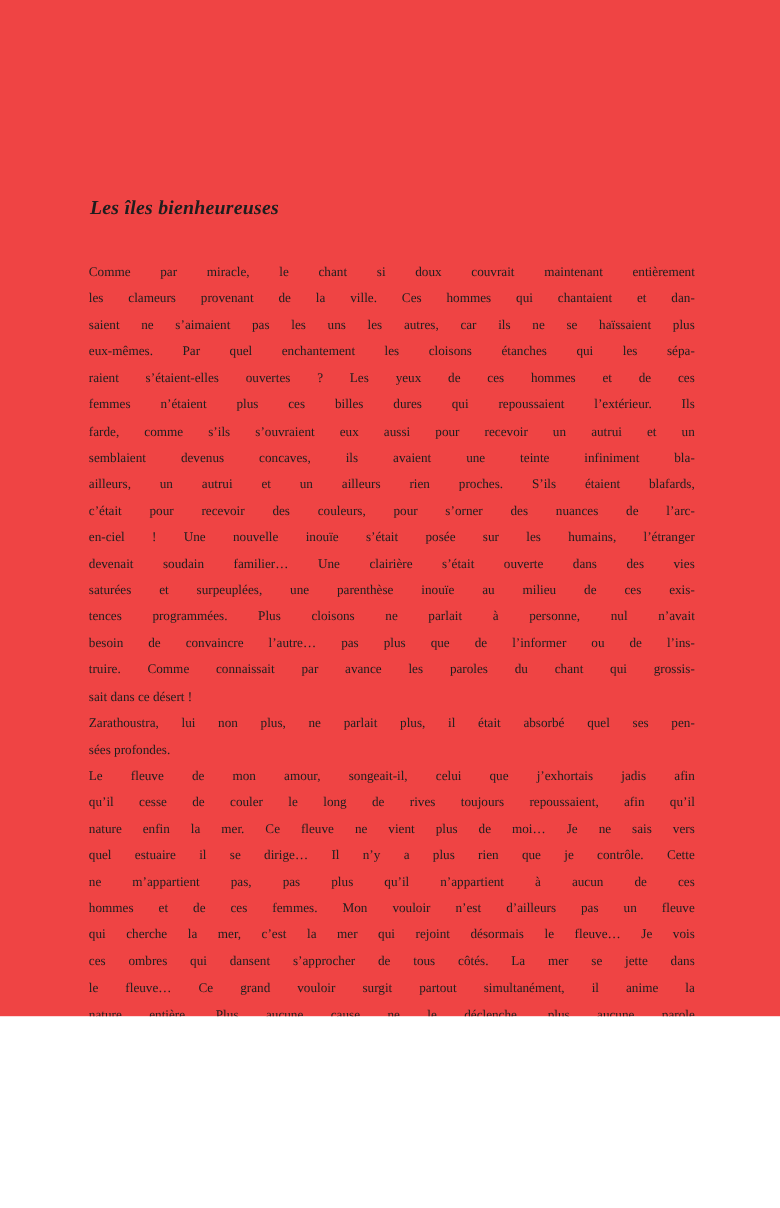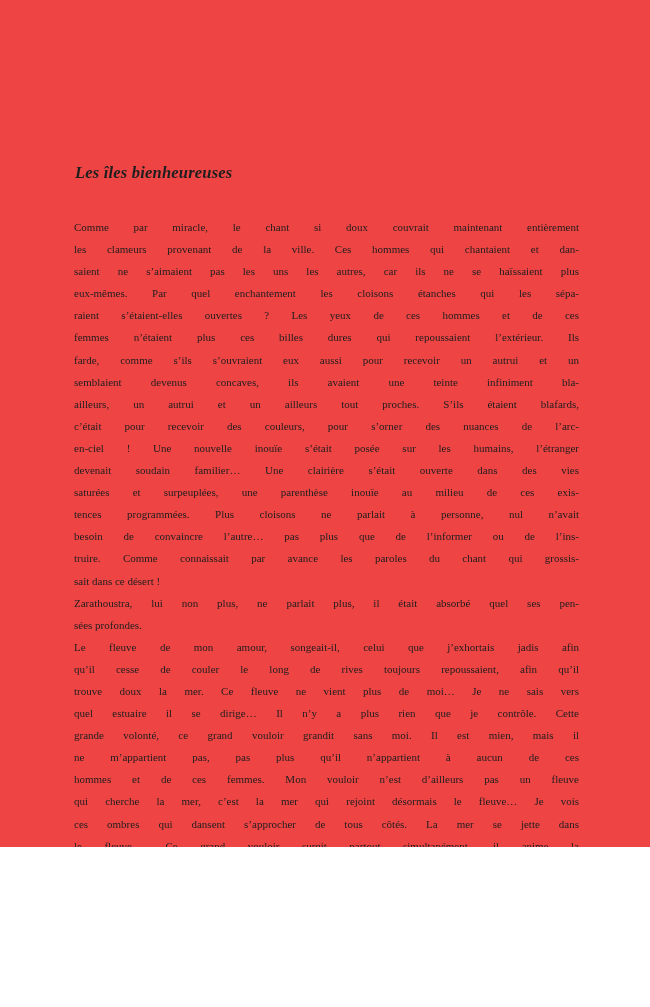--- a/index.html
+++ b/index.html
@@ -61,40 +61,39 @@
   <div class="text-block">
       <div class="paragraph">
         <div class="line">Comme par miracle, le chant si doux couvrait maintenant entièrement</div>
         <div class="line">les clameurs provenant de la ville. Ces hommes qui chantaient et dan-</div>
         <div class="line">saient ne s’aimaient pas les uns les autres, car ils ne se haïssaient plus</div>
         <div class="line">eux-mêmes. Par quel enchantement les cloisons étanches qui les sépa-</div>
         <div class="line">raient s’étaient-elles ouvertes ? Les yeux de ces hommes et de ces</div>
         <div class="line">femmes n’étaient plus ces billes dures qui repoussaient l’extérieur. Ils</div>
         <div class="line">farde, comme s’ils s’ouvraient eux aussi pour recevoir un autrui et un</div>
         <div class="line">semblaient devenus concaves, ils avaient une teinte infiniment bla-</div>
-        <div class="line">ailleurs, un autrui et un ailleurs tout proches. S’ils étaient blafards,</div>
+        <div class="line">ailleurs, un autrui et un ailleurs rien proches. S’ils étaient blafards,</div>
         <div class="line">c’était pour recevoir des couleurs, pour s’orner des nuances de l’arc-</div>
         <div class="line">en-ciel ! Une nouvelle inouïe s’était posée sur les humains, l’étranger</div>
         <div class="line">devenait soudain familier… Une clairière s’était ouverte dans des vies</div>
         <div class="line">saturées et surpeuplées, une parenthèse inouïe au milieu de ces exis-</div>
         <div class="line">tences programmées. Plus cloisons ne parlait à personne, nul n’avait</div>
         <div class="line">besoin de convaincre l’autre… pas plus que de l’informer ou de l’ins-</div>
         <div class="line">truire. Comme connaissait par avance les paroles du chant qui grossis-</div>
         <div class="line line-end">sait dans ce désert !</div>
       </div>
       <div class="paragraph">
         <div class="line">Zarathoustra, lui non plus, ne parlait plus, il était absorbé quel ses pen-</div>
         <div class="line line-end">sées profondes.</div>
       </div>
       <div class="paragraph">
         <div class="line">Le fleuve de mon amour, songeait-il, celui que j’exhortais jadis afin</div>
         <div class="line">qu’il cesse de couler le long de rives toujours repoussaient, afin qu’il</div>
-        <div class="line">trouve doux la mer. Ce fleuve ne vient plus de moi… Je ne sais vers</div>
+        <div class="line">nature enfin la mer. Ce fleuve ne vient plus de moi… Je ne sais vers</div>
         <div class="line">quel estuaire il se dirige… Il n’y a plus rien que je contrôle. Cette</div>
-        <div class="line">grande volonté, ce grand vouloir grandit sans moi. Il est mien, mais il</div>
         <div class="line">ne m’appartient pas, pas plus qu’il n’appartient à aucun de ces</div>
         <div class="line">hommes et de ces femmes. Mon vouloir n’est d’ailleurs pas un fleuve</div>
         <div class="line">qui cherche la mer, c’est la mer qui rejoint désormais le fleuve… Je vois</div>
         <div class="line">ces ombres qui dansent s’approcher de tous côtés. La mer se jette dans</div>
         <div class="line">le fleuve… Ce grand vouloir surgit partout simultanément, il anime la</div>
         <div class="line">nature entière. Plus aucune cause ne le déclenche, plus aucune parole</div>
       </div>
     </div>
 
   <div class="page-number">163</div>

